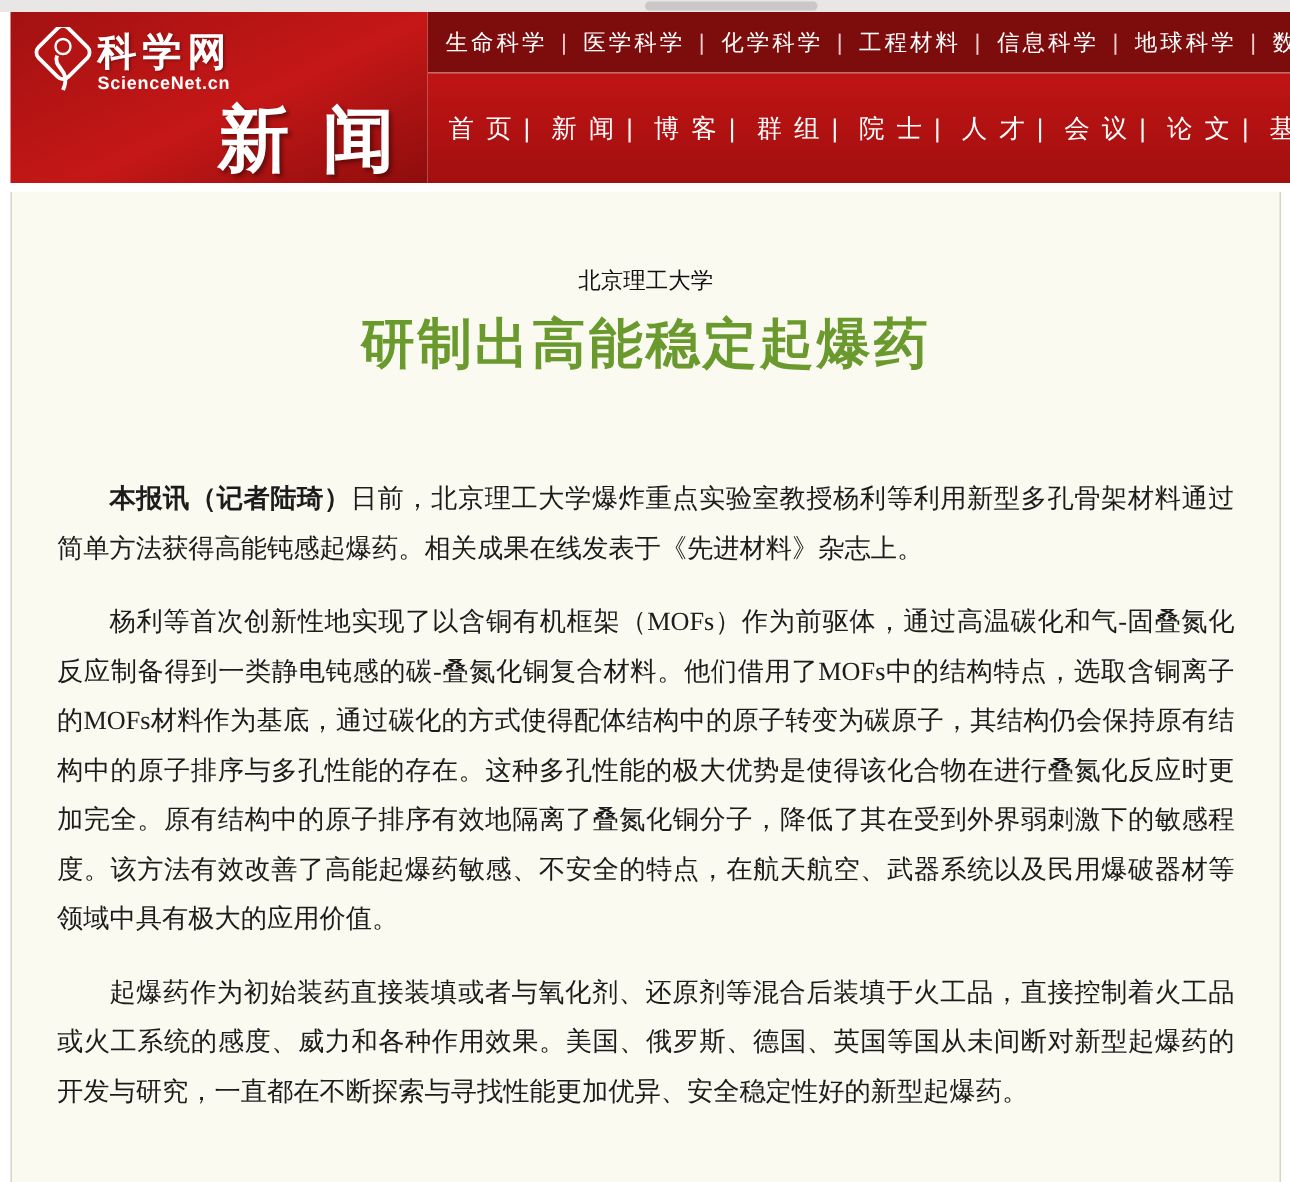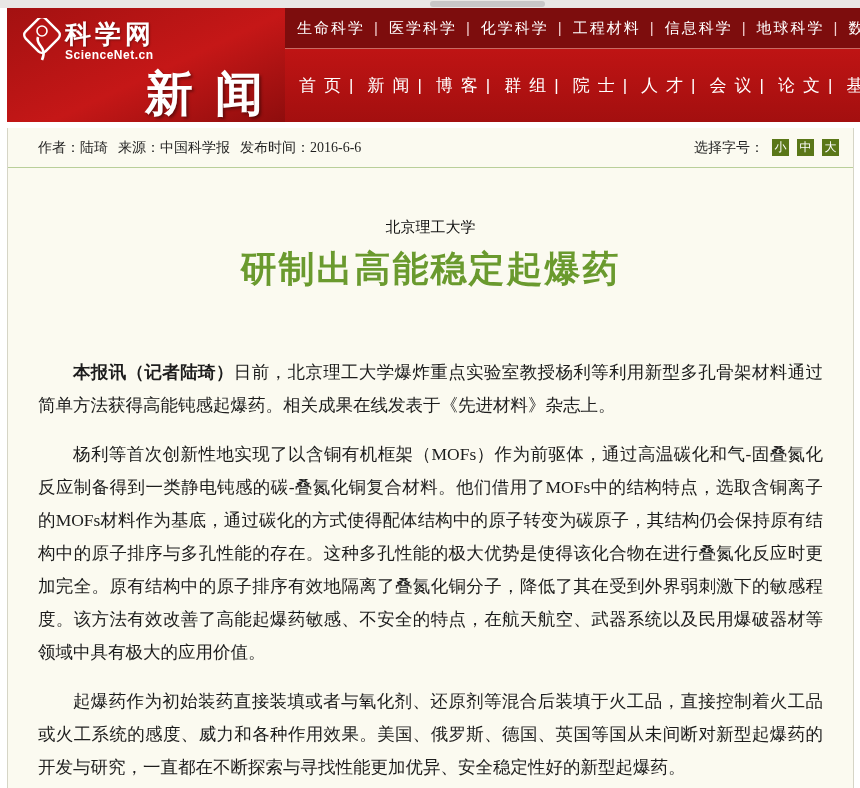--- a/index.html
+++ b/index.html
@@ -113,33 +113,20 @@
           <a href="#" class="nav-link">人才</a>
           <a href="#" class="nav-link">会议</a>
           <a href="#" class="nav-link">论文</a>
           <a href="#" class="nav-link">基金</a>
         </div>
     </div>
   </div>
 
   <div class="content">
 
-    <div class="meta-bar">
-      <div class="meta-left">
-        <span>作者：</span><span>陆琦</span><span class="gap"></span><span>来源：</span><span>中国科学报</span><span class="gap"></span><span>发布时间：</span><span>2016-6-6</span>
-      </div>
-      <div class="meta-right">
-        <span>选择字号：</span>
-        <span class="size-boxes">
-            <a href="#" class="size-box">小</a>
-            <a href="#" class="size-box">中</a>
-            <a href="#" class="size-box">大</a>
-          </span>
-      </div>
-    </div>
 
     <div class="article">
       <div class="subtitle">北京理工大学</div>
       <h1 class="title">研制出高能稳定起爆药</h1>
 
       <div class="paragraphs">
           <p class="para"><strong class="lead">本报讯（记者陆琦）</strong><span>日前，北京理工大学爆炸重点实验室教授杨利等利用新型多孔骨架材料通过简单方法获得高能钝感起爆药。相关成果在线发表于《先进材料》杂志上。</span></p>
           <p class="para"><strong class="lead"></strong><span>杨利等首次创新性地实现了以含铜有机框架（MOFs）作为前驱体，通过高温碳化和气-固叠氮化反应制备得到一类静电钝感的碳-叠氮化铜复合材料。他们借用了MOFs中的结构特点，选取含铜离子的MOFs材料作为基底，通过碳化的方式使得配体结构中的原子转变为碳原子，其结构仍会保持原有结构中的原子排序与多孔性能的存在。这种多孔性能的极大优势是使得该化合物在进行叠氮化反应时更加完全。原有结构中的原子排序有效地隔离了叠氮化铜分子，降低了其在受到外界弱刺激下的敏感程度。该方法有效改善了高能起爆药敏感、不安全的特点，在航天航空、武器系统以及民用爆破器材等领域中具有极大的应用价值。</span></p>
           <p class="para"><strong class="lead"></strong><span>起爆药作为初始装药直接装填或者与氧化剂、还原剂等混合后装填于火工品，直接控制着火工品或火工系统的感度、威力和各种作用效果。美国、俄罗斯、德国、英国等国从未间断对新型起爆药的开发与研究，一直都在不断探索与寻找性能更加优异、安全稳定性好的新型起爆药。</span></p>
         </div>

